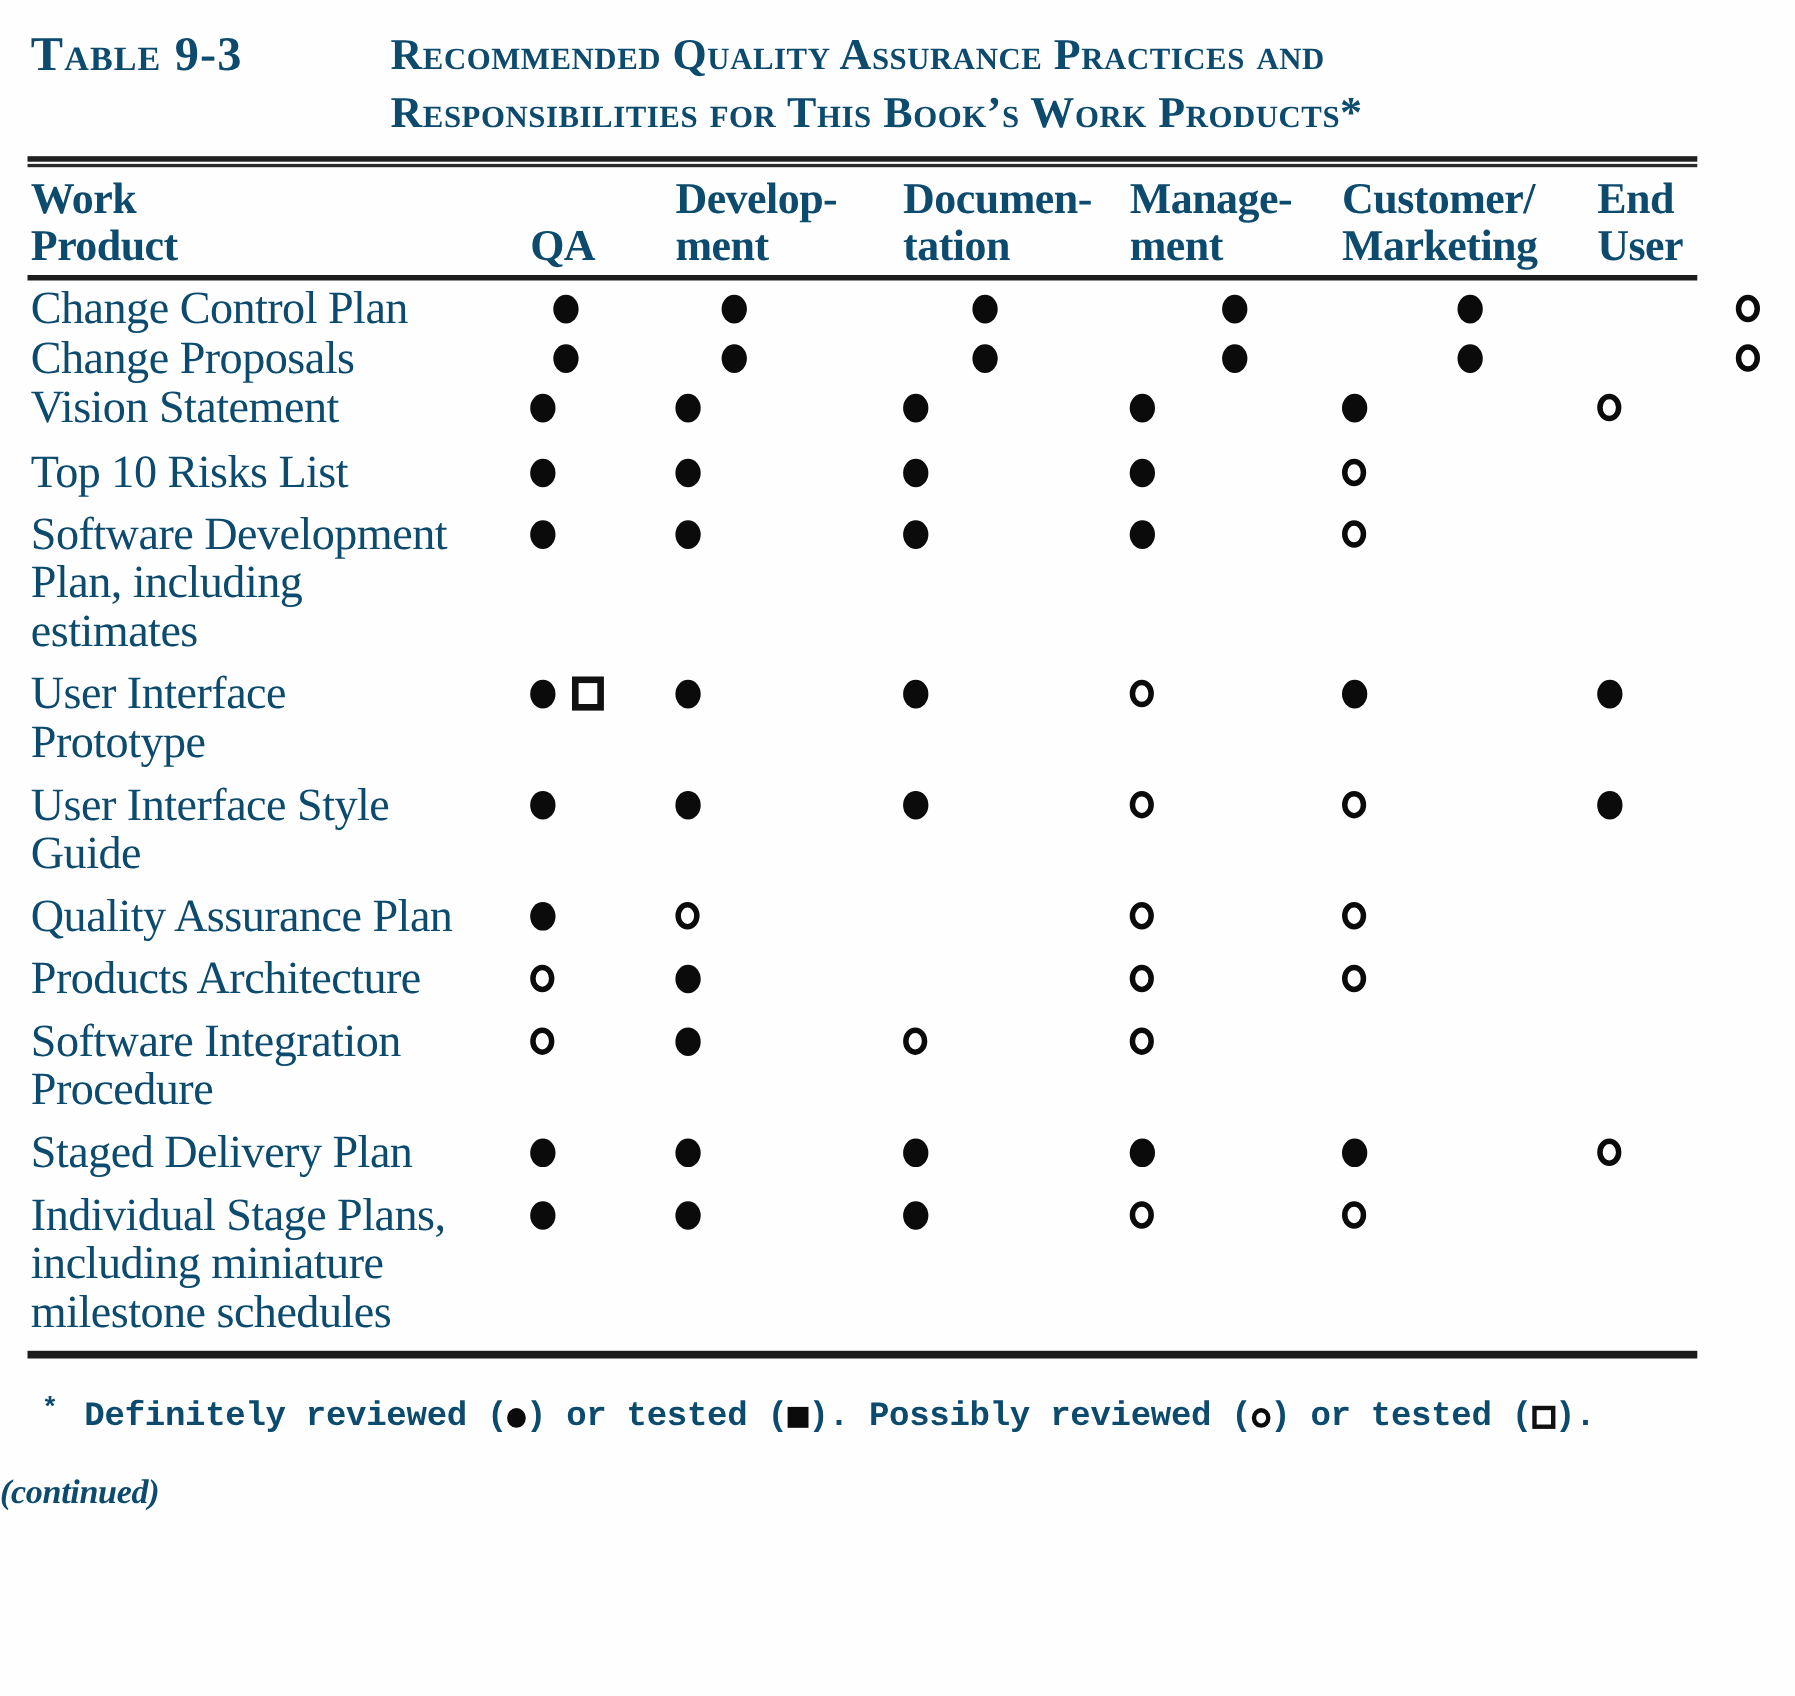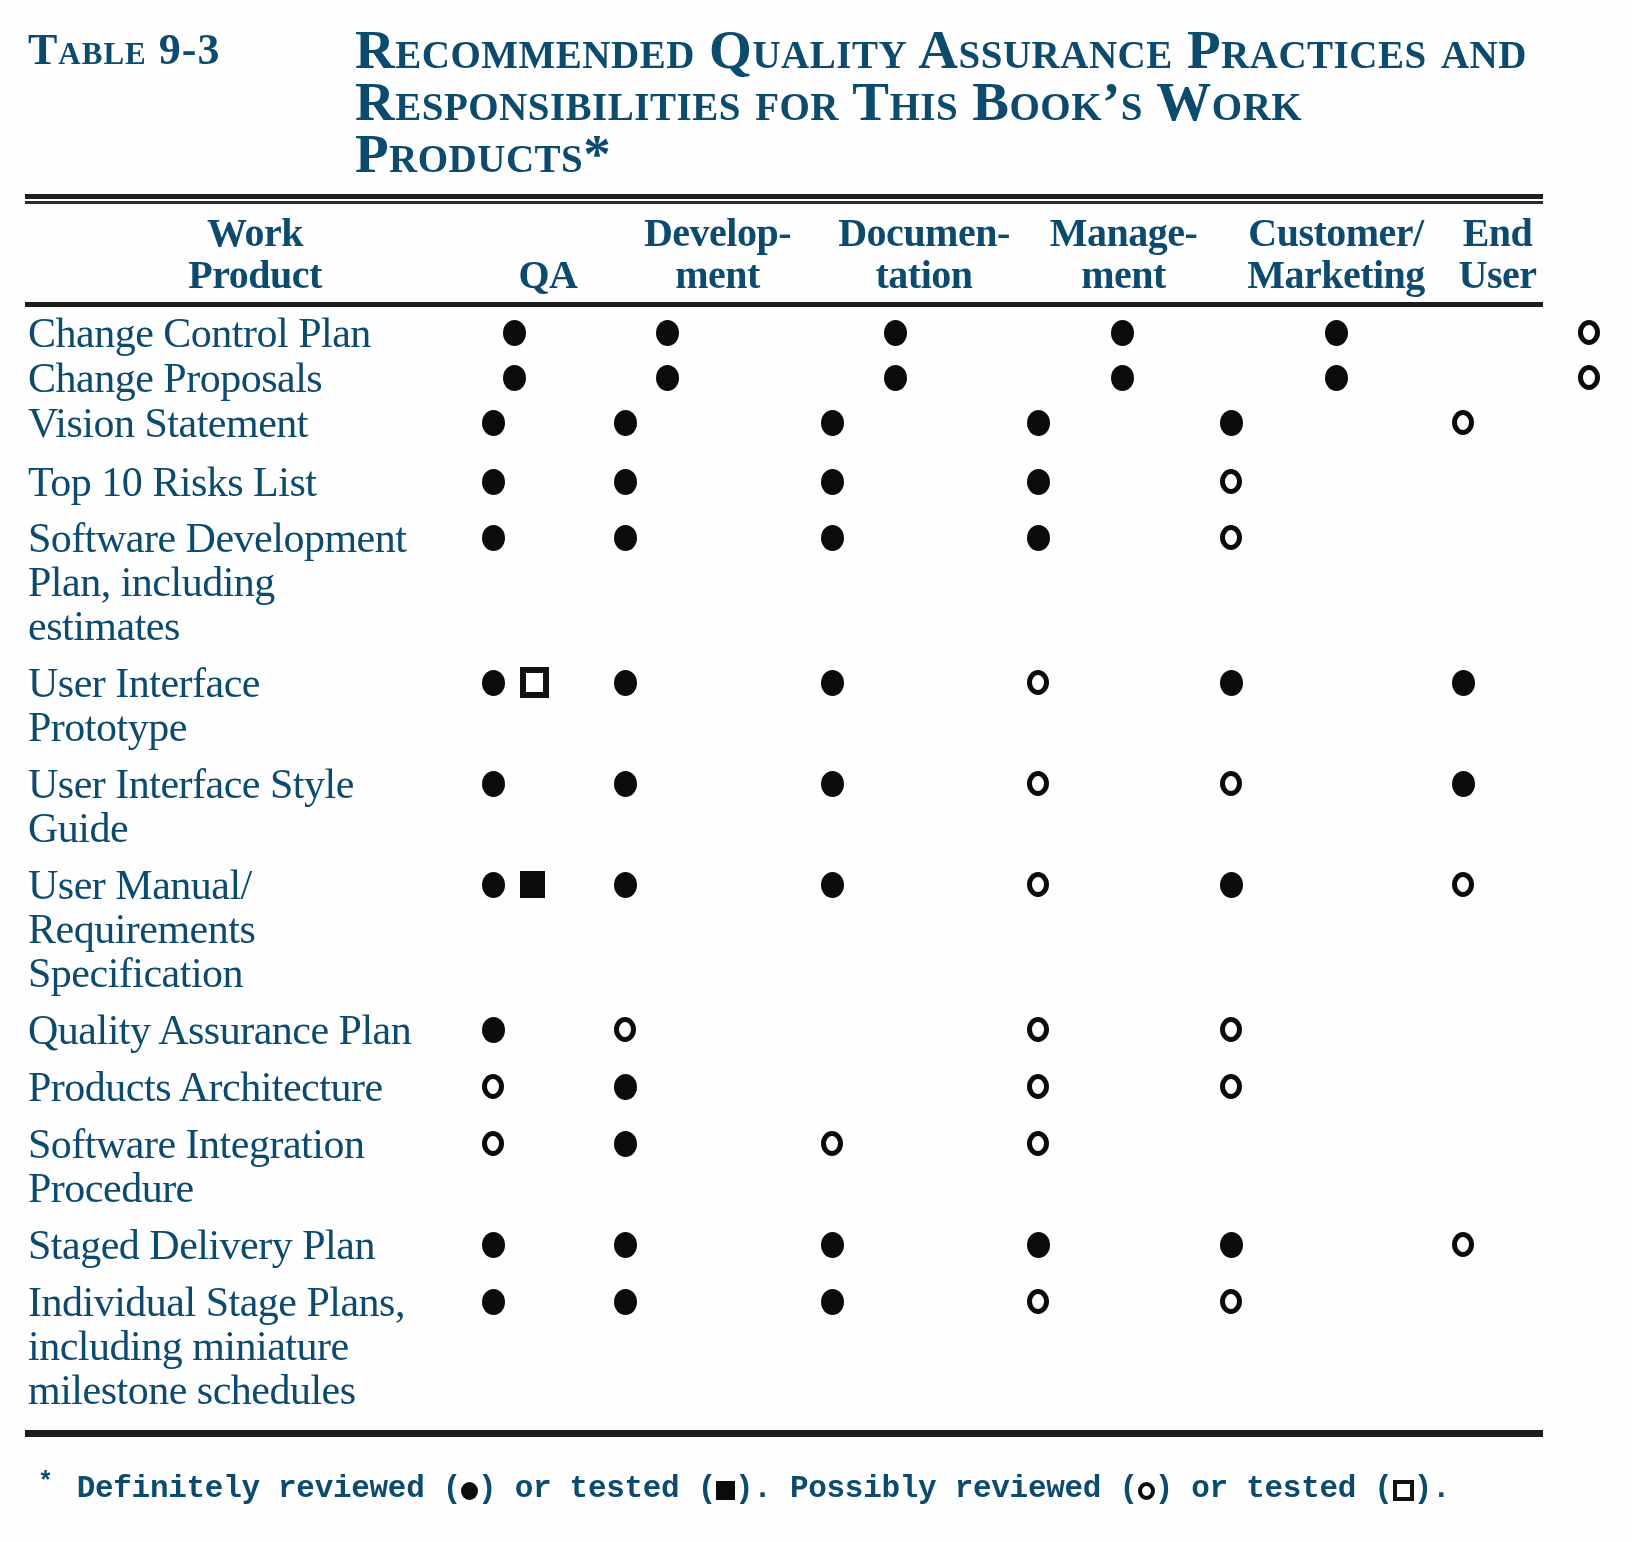--- a/index.html
+++ b/index.html
@@ -15,37 +15,37 @@
 
   
   .caption { display:flex; padding:24px 60px 0 28px; }
   .caption-label {
     flex:0 0 327px;
     font-size:44px; font-weight:700;
     font-variant:small-caps; letter-spacing:1px;
     line-height:52px;
   }
   .caption-title {
-    font-size:55px; font-weight:700;
+    font-size:40px; font-weight:700;
     font-variant:small-caps; letter-spacing:0.5px;
     line-height:52px;
   }
 
   
   .qa-table { margin:14px 0 0 25px; width:1518px; }
   .rule-double { height:10px; border-top:5px solid #1f1f1f; border-bottom:3px solid #2a2a2a; }
   .rule-header { border-top:5px solid #1c1c1c; }
   .rule-bottom { border-top:7px solid #1c1c1c; }
 
   .grid-row {
     display:grid;
     grid-template-columns:457px 132px 207px 206px 193px 232px 1fr;
   }
 
-  .head-row { padding:8px 0 6px 0;text-align:center; }
+  .head-row { padding:8px 0 6px 0; }
   .head-cell {
     display:flex; flex-direction:column; justify-content:flex-end;
     font-weight:700; font-size:40px; line-height:42px;
     letter-spacing:-0.5px;
   }
   .head-cell .hline { white-space:nowrap; }
   .head-cell-work-product { padding-left:3px; }
 
   #body-rows { padding-top:4px; }
   .body-row { margin-bottom:13px; }
@@ -277,44 +277,20 @@
             <span class="sym open-circle"></span>
           </div>
           <div class="sym-cell">
             <span class="sym open-circle"></span>
           </div>
           <div class="sym-cell">
             <span class="sym filled-circle"></span>
           </div>
         </div>
         <div class="body-row grid-row">
-          <div class="product-cell">User Manual/
-Requirements
-Specification</div>
-          <div class="sym-cell">
-            <span class="sym filled-circle"></span>
-            <span class="sym filled-square"></span>
-          </div>
-          <div class="sym-cell">
-            <span class="sym filled-circle"></span>
-          </div>
-          <div class="sym-cell">
-            <span class="sym filled-circle"></span>
-          </div>
-          <div class="sym-cell">
-            <span class="sym open-circle"></span>
-          </div>
-          <div class="sym-cell">
-            <span class="sym filled-circle"></span>
-          </div>
-          <div class="sym-cell">
-            <span class="sym open-circle"></span>
-          </div>
-        </div>
-        <div class="body-row grid-row">
           <div class="product-cell">Quality Assurance Plan</div>
           <div class="sym-cell">
             <span class="sym filled-circle"></span>
           </div>
           <div class="sym-cell">
             <span class="sym open-circle"></span>
           </div>
           <div class="sym-cell"></div>
           <div class="sym-cell">
             <span class="sym open-circle"></span>

